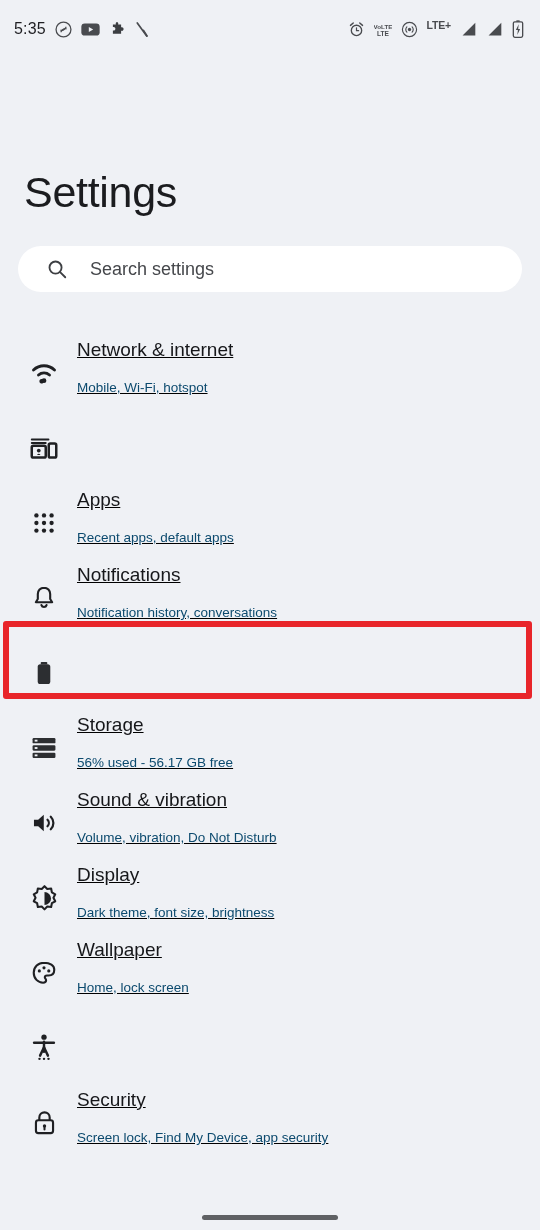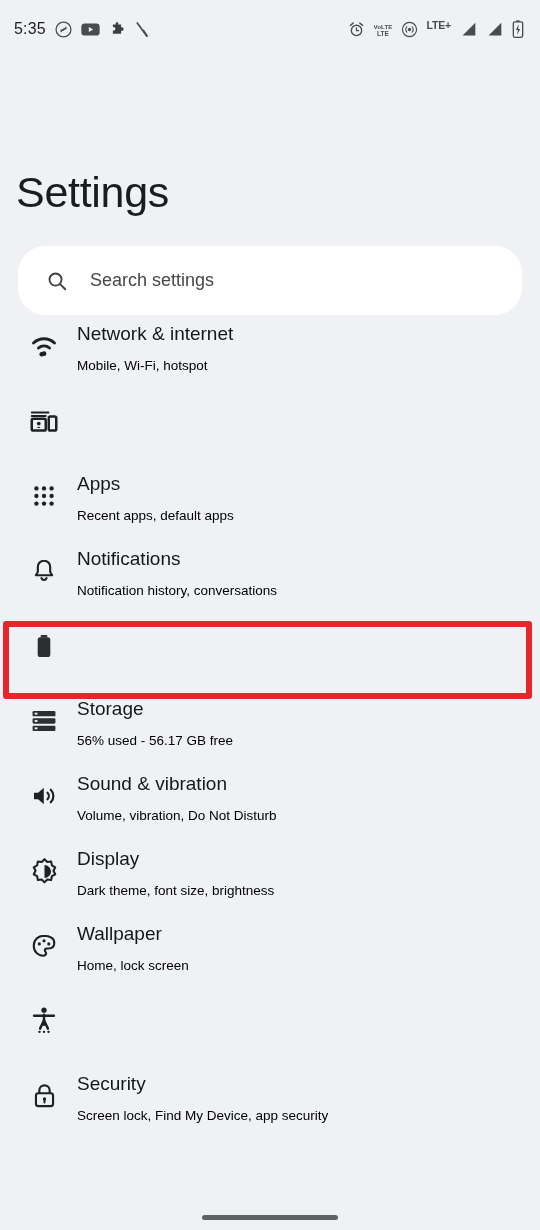--- a/index.html
+++ b/index.html
@@ -17,50 +17,51 @@
     display:flex; align-items:center; justify-content:space-between;
     padding:0 16px 0 14px;
   }
   .sb-left { display:flex; align-items:center; gap:9px; }
   .sb-right { display:flex; align-items:center; gap:9px; }
   .sb-clock { font-size:16px; color:#1f1f23; letter-spacing:.2px; }
   .sb-ico { display:block; }
 
   
   .page-title {
-    position:absolute; top:168px; left:16px;
+    position:absolute; top:168px; left:24px;
     font-size:43px; font-weight:400; color:#1b1c1f; letter-spacing:-.3px;
   }
 
   
   .searchbar {
     position:absolute; top:246px; left:18px;
-    width:504px; height:69px;
+    width:504px; height:46px;
     background:#ffffff; border-radius:27px;
     display:flex; align-items:center; padding-left:28px; gap:22px;
     cursor:text;
   }
   .search-text { font-size:18px; color:#45474b; }
 
   
   .list { position:absolute; top:322px; left:0; width:540px; }
   .row {
     position:relative;
-    display:flex; align-items:flex-start;
+    display:flex; align-items:flex-end;
     height:75px; padding-left:20px; padding-right:18px;
     cursor:pointer;
+    text-decoration:underline;
   }
   .row-ico {
     width:48px; min-width:48px; height:48px;
     display:flex; align-items:center; justify-content:center;
     color:#1f2023;
   }
   .row-txt { margin-left:9px; }
   .row-title { font-size:19px; color:#16171a; line-height:23px; }
-  .row-sub { font-size:13.5px; color:#000000; line-height:19px; margin-top:11px; }
+  .row-sub { font-size:13.5px; color:#0c4a6e; line-height:19px; margin-top:17px; }
 
   
   .hl-box {
     position:absolute; left:3px; top:621px;
     width:529px; height:78px;
     border:6px solid #e8252a; border-radius:3px;
     pointer-events:none;
   }
 
   

